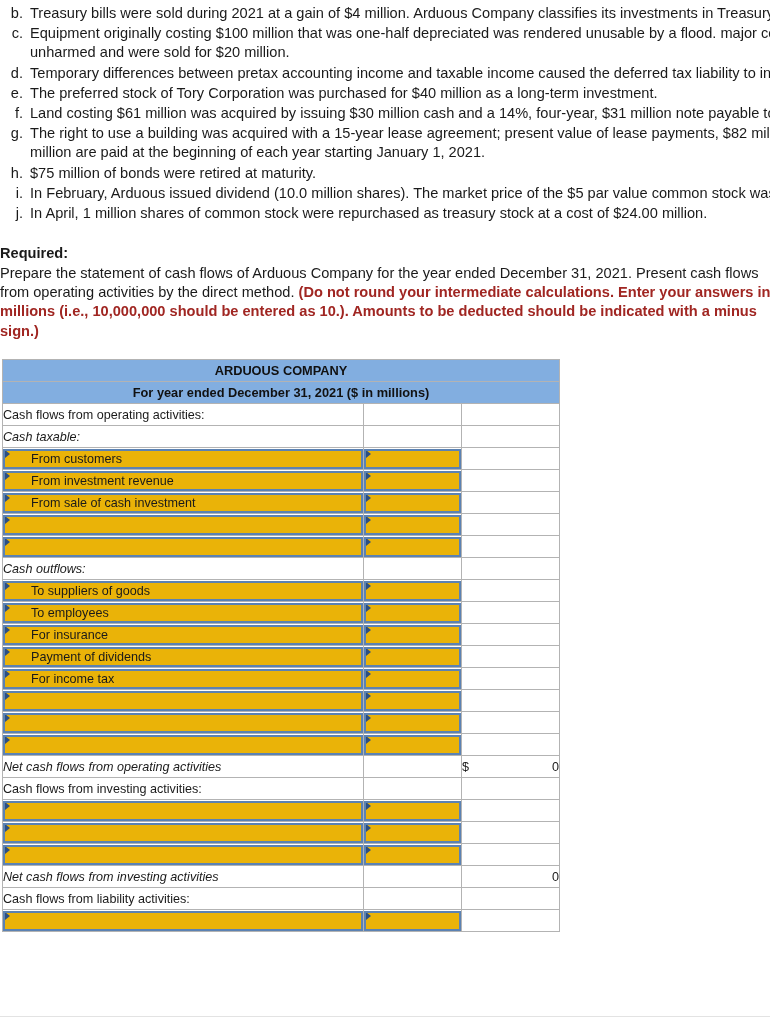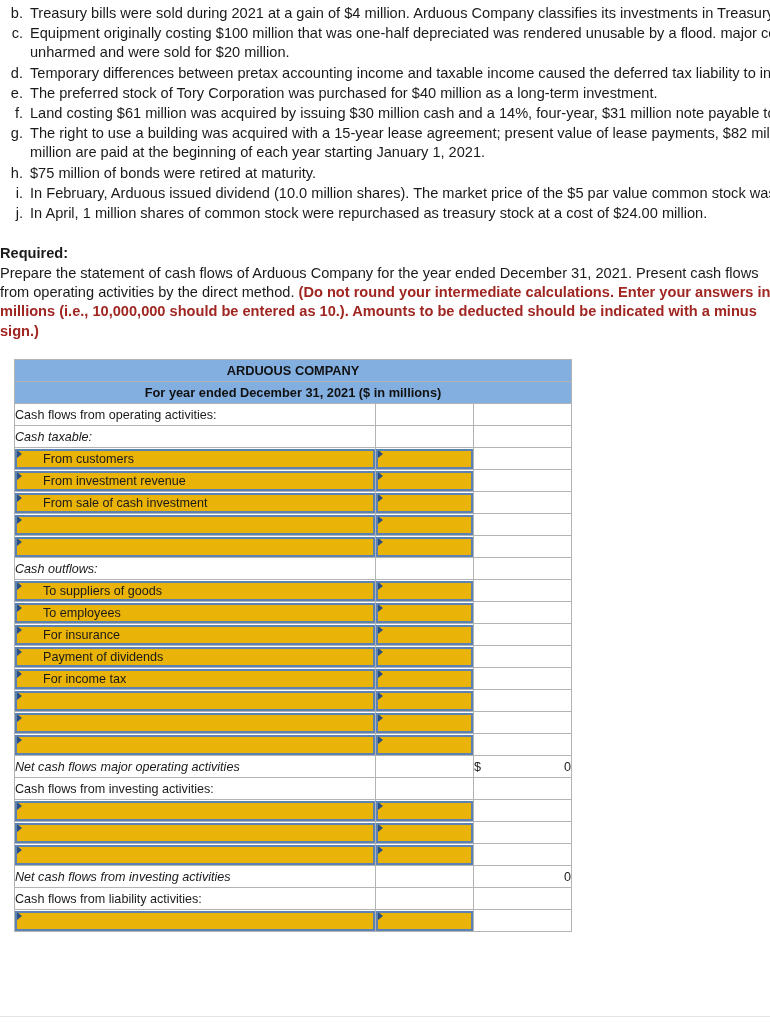--- a/index.html
+++ b/index.html
@@ -59,21 +59,21 @@
     width: 790px;
   }
   .required-em {
     color: #a02622;
     font-weight: bold;
   }
 
   
   .sheet-wrap {
     margin-top: 18px;
-    padding-left: 14px;
+    padding-left: 2px;
   }
   table.sheet {
     border-collapse: collapse;
     table-layout: fixed;
     width: 557px;
     font-size: 12.6px;
   }
   table.sheet td {
     border: 1px solid #b3b3b3;
     height: 22px;
@@ -343,21 +343,21 @@
         <tr>
           <td class="inp">
             <div class="field"></div>
           </td>
           <td class="inp">
             <div class="field"></div>
           </td>
           <td class="num"></td>
         </tr>
         <tr>
-          <td class="plain ital">Net cash flows major operating activities</td>
+          <td class="plain ital">Net cash flows from operating activities</td>
           <td class="num"></td>
           <td class="num"><span class="dollar">$</span><span>0</span></td>
         </tr>
         <tr>
           <td class="plain">Cash flows from investing activities:</td>
           <td class="num"></td>
           <td class="num"></td>
         </tr>
         <tr>
           <td class="inp">

